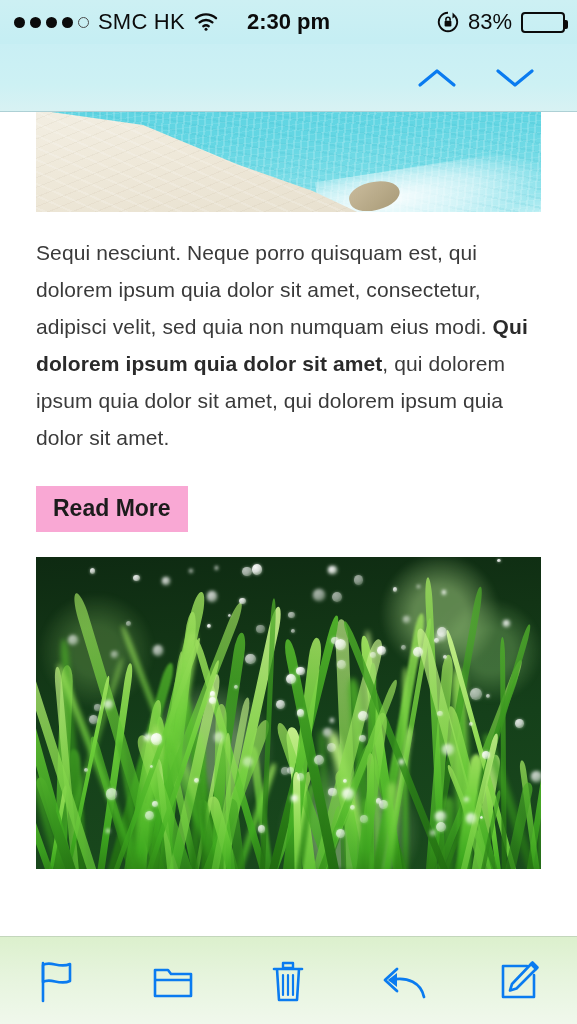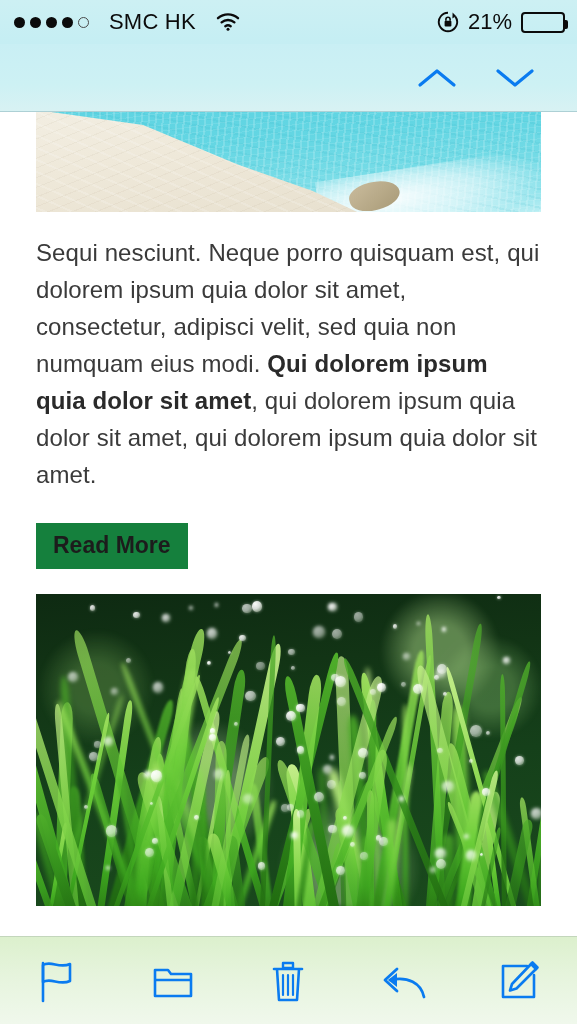--- a/index.html
+++ b/index.html
@@ -10,21 +10,21 @@
     overflow:hidden;
   }
   .screen { position:relative; width:577px; height:1024px; background:#fff; overflow:hidden; }
 
   
   .statusbar{
     position:absolute; top:0; left:0; width:577px; height:44px;
     background:linear-gradient(180deg,#cdf0f3 0%,#c5eef3 100%);
     display:flex; align-items:center; z-index:30;
   }
-  .sb-left{ display:flex; align-items:center; margin-left:14px; gap:20px; }
+  .sb-left{ display:flex; align-items:center; margin-left:14px; gap:9px; }
   .dots{ display:flex; align-items:center; gap:5px; }
   .dot{ width:11px; height:11px; border-radius:50%; background:#0b0b0b; }
   .dot.hollow{ background:transparent; border:1.6px solid #4a4a4a; }
   .carrier{ font-size:22px; color:#0b0b0b; letter-spacing:.2px; font-family:"Liberation Sans", sans-serif; }
   .wifi{ width:24px; height:18px; position:relative; }
   .sb-center{
     position:absolute; left:0; right:0; text-align:center;
     font-size:22px; font-weight:bold; color:#0b0b0b; pointer-events:none;
   }
   .sb-right{ margin-left:auto; margin-right:12px; display:flex; align-items:center; gap:9px; }
@@ -100,29 +100,29 @@
 
   
   .headline{
     margin:38px 0 0 36px;
     font-size:31px; font-weight:bold; color:#777777;
     letter-spacing:.2px;
   }
   
   .body-copy{
     margin:22px 36px 0 36px;
-    font-size:24px; line-height:37px; color:#3a3a3a;
+    font-size:21px; line-height:37px; color:#3a3a3a;
     letter-spacing:.1px;
   }
   .body-copy b{ font-weight:bold; color:#2a2a2a; }
 
   
   .readmore{
     display:inline-block; margin:30px 0 0 36px;
-    background:#15803d; color:#1c1c1c;
+    background:#f9a8d4; color:#1c1c1c;
     font-size:23px; font-weight:bold;
     padding:11px 17px 12px 17px;
     border:0; cursor:pointer; line-height:1;
   }
 
   
   .img-grass{
     position:relative; margin:25px 0 0 36px; width:505px; height:312px;
     overflow:hidden;
     background:linear-gradient(175deg,#0e2a12 0%,#123415 25%,#15401a 55%,#1a4a1d 100%);
@@ -180,31 +180,32 @@
       <span class="wifi">
         <svg width="24" height="18" viewBox="0 0 24 18">
           <path d="M2 5.2 A15 15 0 0 1 22 5.2" stroke="#0b0b0b" stroke-width="2.4" fill="none" stroke-linecap="round"></path>
           <path d="M5.6 9.3 A10 10 0 0 1 18.4 9.3" stroke="#0b0b0b" stroke-width="2.4" fill="none" stroke-linecap="round"></path>
           <path d="M9.3 13.2 A5 5 0 0 1 14.7 13.2" stroke="#0b0b0b" stroke-width="2.4" fill="none" stroke-linecap="round"></path>
           <circle cx="12" cy="16.3" r="1.5" fill="#0b0b0b"></circle>
         </svg>
       </span>
     </div>
 
+    <div class="sb-center">2:30 pm</div>
 
     <div class="sb-right">
       <span class="rotlock">
         <svg width="22" height="22" viewBox="0 0 22 22">
           <path d="M11 1.8 a9.2 9.2 0 1 0 7.2 3.5" stroke="#0b0b0b" stroke-width="1.9" fill="none"></path>
           <path d="M15.6 1.6 l3.4 3.4 l-3.6 2.6 z" fill="#0b0b0b"></path>
           <rect x="7.6" y="9.8" width="6.8" height="5.6" rx="1" fill="#0b0b0b"></rect>
           <path d="M8.9 9.8 V8.3 a2.1 2.1 0 0 1 4.2 0 V9.8" stroke="#0b0b0b" stroke-width="1.6" fill="none"></path>
         </svg>
       </span>
-      <span class="batt-pct">21%</span>
+      <span class="batt-pct">83%</span>
       <span class="battery">
         <span class="fill"></span>
       </span>
     </div>
   </div>
 
   <div class="navbar">
     <div class="nav-right">
       <span class="navchev">
         <svg width="44" height="28" viewBox="0 0 44 28">

